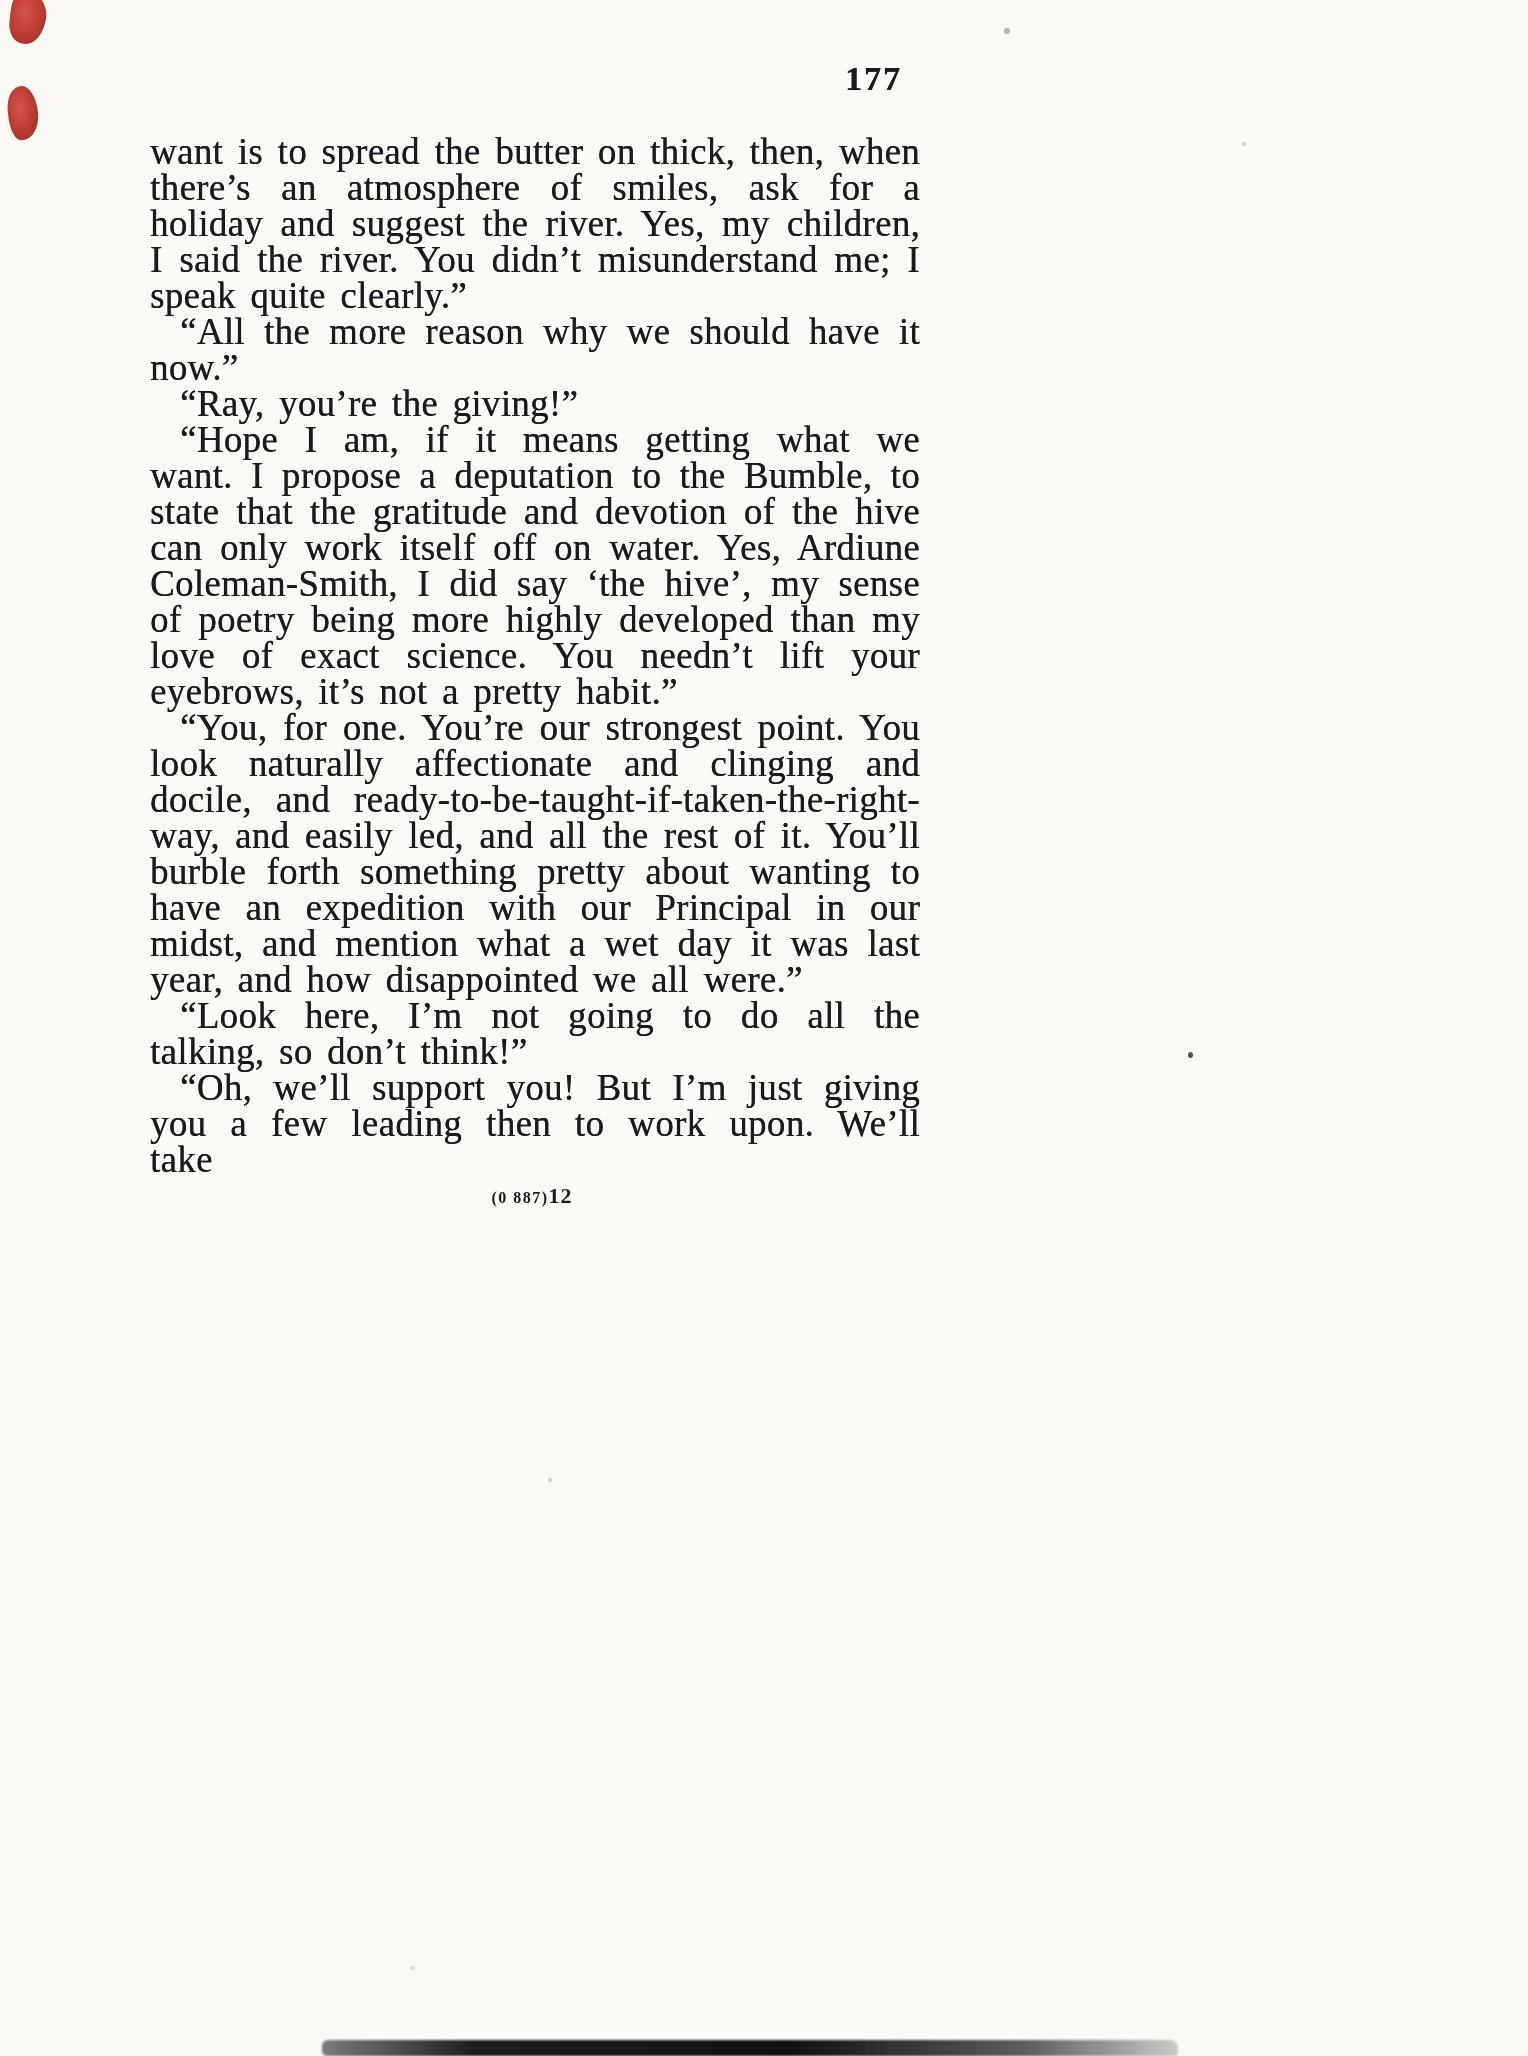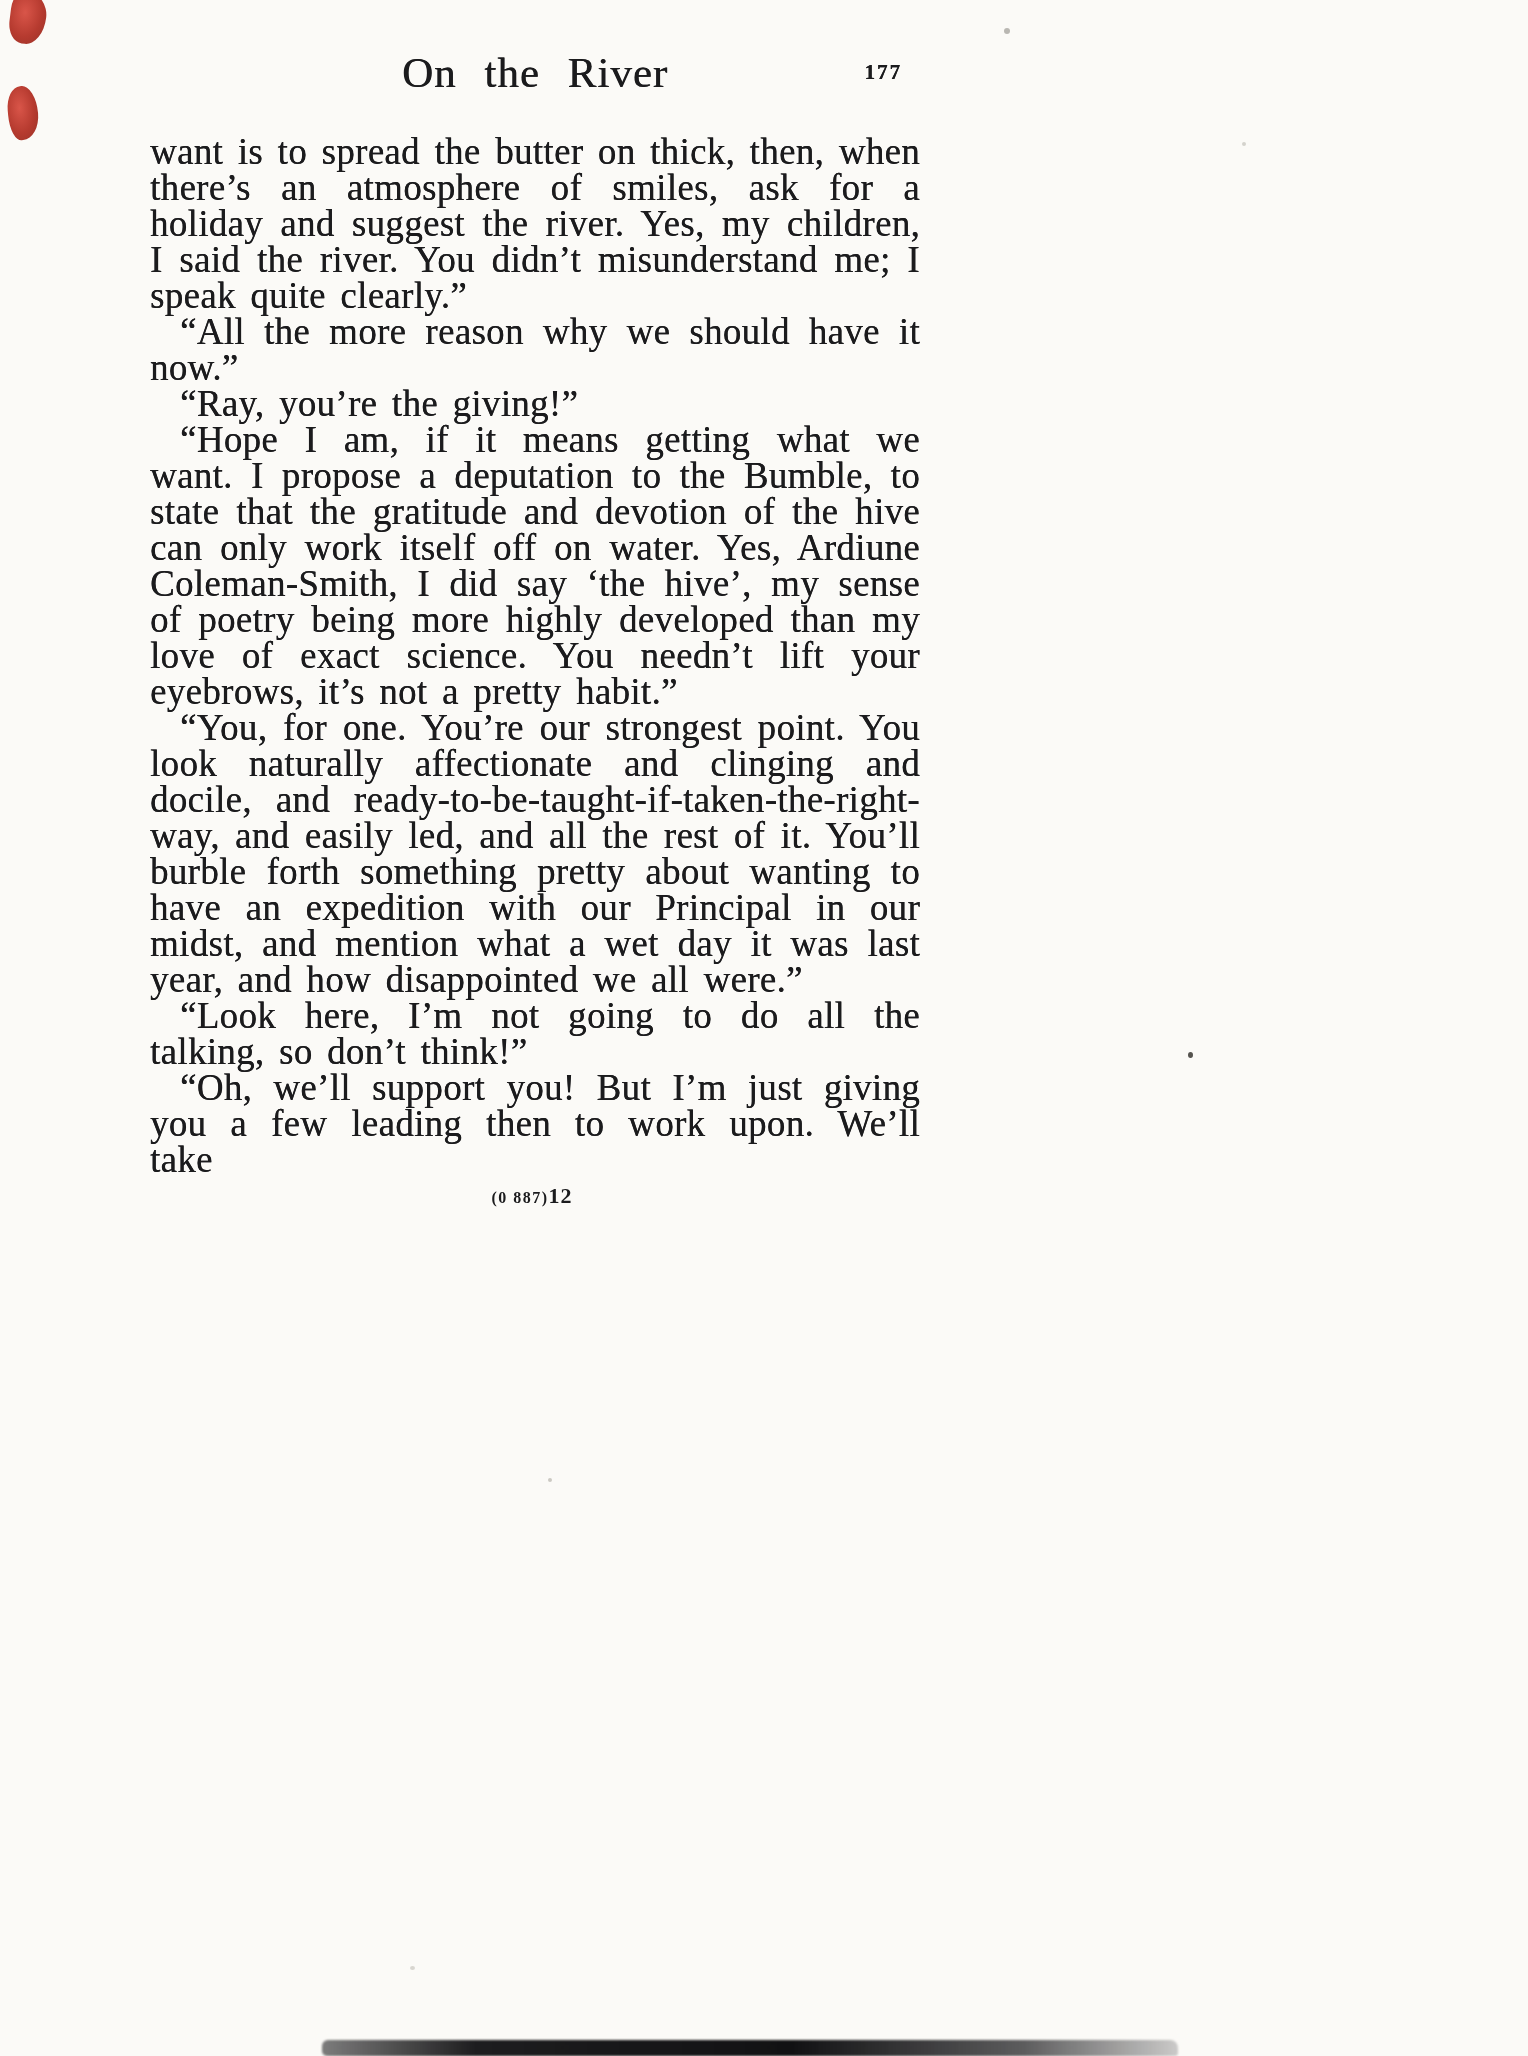--- a/index.html
+++ b/index.html
@@ -51,21 +51,21 @@
     font-weight: 500;
     letter-spacing: 1px;
     word-spacing: 16px;
     text-shadow: 0.5px 0 0 currentColor;
     white-space: nowrap;
   }
   .page-number {
     position: absolute;
     right: 18px;
     top: 12px;
-    font-size: 21px;
+    font-size: 34px;
     font-weight: 600;
     letter-spacing: 2px;
     text-shadow: 0.3px 0 0 currentColor;
   }
   .body {
     font-size: 37px;
     line-height: 36px;
     letter-spacing: 0.3px;
     word-spacing: 5px;
     text-align: justify;
@@ -128,21 +128,20 @@
 <body>
 
 <div class="page">
 
   <div class="red-mark mark-1"></div>
   <div class="red-mark mark-2"></div>
 
   <div class="column">
 
     <div class="header">
-      <div class="title">On the River</div>
       <div class="page-number">177</div>
     </div>
 
     <div class="body">
       <p class="para no-indent">want is to spread the butter on thick, then, when there’s an atmosphere of smiles, ask for a holiday and suggest the river.  Yes, my children, I said the river.  You didn’t misunderstand me; I speak quite clearly.”</p>
       <p class="para">“All the more reason why we should have it now.”</p>
       <p class="para">“Ray, you’re the giving!”</p>
       <p class="para">“Hope I am, if it means getting what we want. I propose a deputation to the Bumble, to state that the gratitude and devotion of the hive can only work itself off on water.  Yes, Ardiune Coleman-Smith, I did say ‘the hive’, my sense of poetry being more highly developed than my love of exact science.  You needn’t lift your eyebrows, it’s not a pretty habit.”</p>
       <p class="para">“You, for one.  You’re our strongest point. You look naturally affectionate and clinging and docile, and ready-to-be-taught-if-taken-the-right-way, and easily led, and all the rest of it.  You’ll burble forth something pretty about wanting to have an expedition with our Principal in our midst, and mention what a wet day it was last year, and how disappointed we all were.”</p>
       <p class="para">“Look here, I’m not going to do all the talking, so don’t think!”</p>

